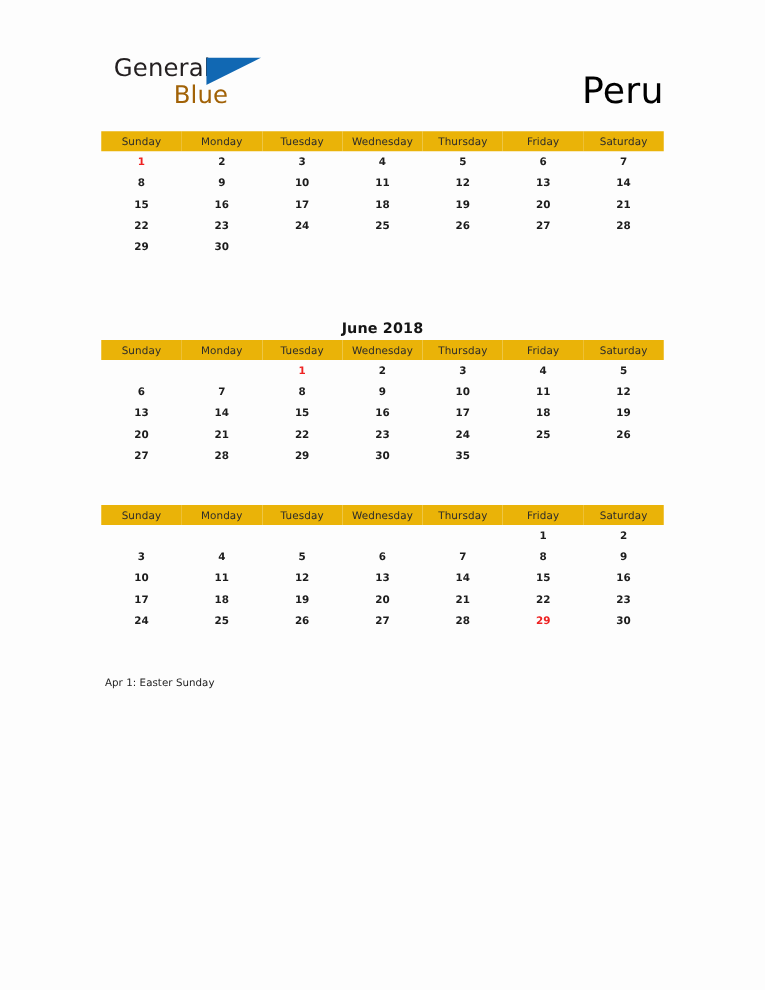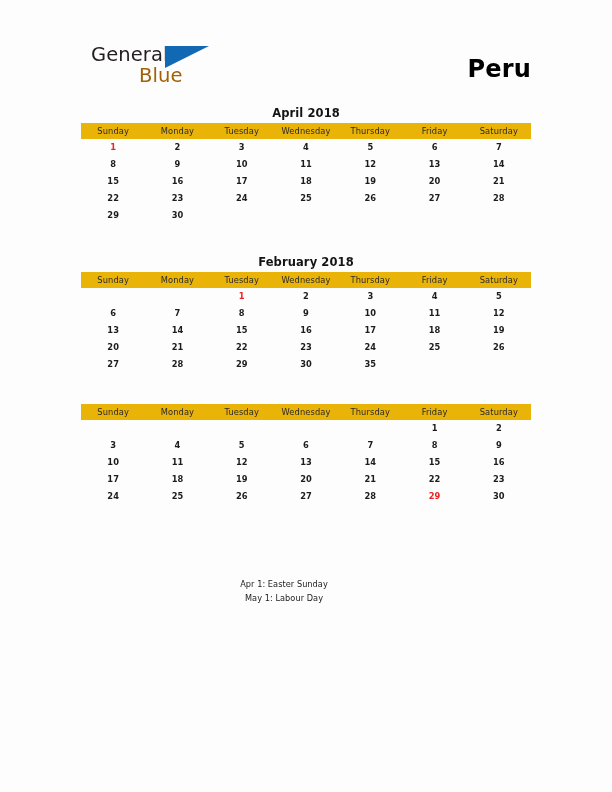--- a/index.html
+++ b/index.html
@@ -53,22 +53,22 @@
     top: 21px;
     font-size: 19.5px;
     letter-spacing: 0.1px;
     color: #a16207;
     line-height: 24px;
   }
   #country-title {
     position: absolute;
     right: 81px;
     top: 55px;
-    font-size: 24px;
-    font-weight: bold;
+    font-size: 29px;
+    font-weight: normal;
     color: #000000;
     letter-spacing: 0.2px;
     text-align: left;
   }
 
   
   .month-block {
     position: absolute;
     left: 81px;
     width: 450px;
@@ -118,23 +118,22 @@
     font-weight: bold;
   }
   table.cal td.empty {
     color: transparent;
   }
 
   
   #notes {
     position: absolute;
     left: 84px;
-    top: 578px;
+    top: 540px;
     width: 400px;
-    text-align: center;
   }
   .note-line {
     font-size: 8.2px;
     color: #1c1c1c;
     line-height: 13.6px;
     letter-spacing: 0.05px;
   }
 </style>
 </head>
 <body>
@@ -146,21 +145,20 @@
     <svg id="logo-tri-svg" width="44" height="22" viewBox="0 0 44 22">
       <polygon points="0,0 44,0 0,22" fill="#1168b3" transform="translate(0,0)"></polygon>
     </svg>
     <span id="logo-blue">Blue</span>
   </div>
 
   <div id="country-title">Peru</div>
 </div>
 
 <div class="month-block" id="month-0">
-  <div class="month-title">April 2018</div>
   <table class="cal">
     <thead>
       <tr>
         <th>Sunday</th>
         <th>Monday</th>
         <th>Tuesday</th>
         <th>Wednesday</th>
         <th>Thursday</th>
         <th>Friday</th>
         <th>Saturday</th>
@@ -210,21 +208,21 @@
           <td class="empty"></td>
           <td class="empty"></td>
           <td class="empty"></td>
           <td class="empty"></td>
         </tr>
       </tbody>
   </table>
 </div>
 
 <div class="month-block" id="month-1">
-  <div class="month-title">February 2018</div>
+  <div class="month-title">June 2018</div>
   <table class="cal">
     <thead>
       <tr>
         <th>Sunday</th>
         <th>Monday</th>
         <th>Tuesday</th>
         <th>Wednesday</th>
         <th>Thursday</th>
         <th>Friday</th>
         <th>Saturday</th>
@@ -338,14 +336,13 @@
           <td>28</td>
           <td class="holiday">29</td>
           <td>30</td>
         </tr>
       </tbody>
   </table>
 </div>
 
 <div id="notes">
   <div class="note-line">Apr 1: Easter Sunday</div>
-  <div class="note-line">May 1: Labour Day</div>
 </div>
 
 </body></html>

